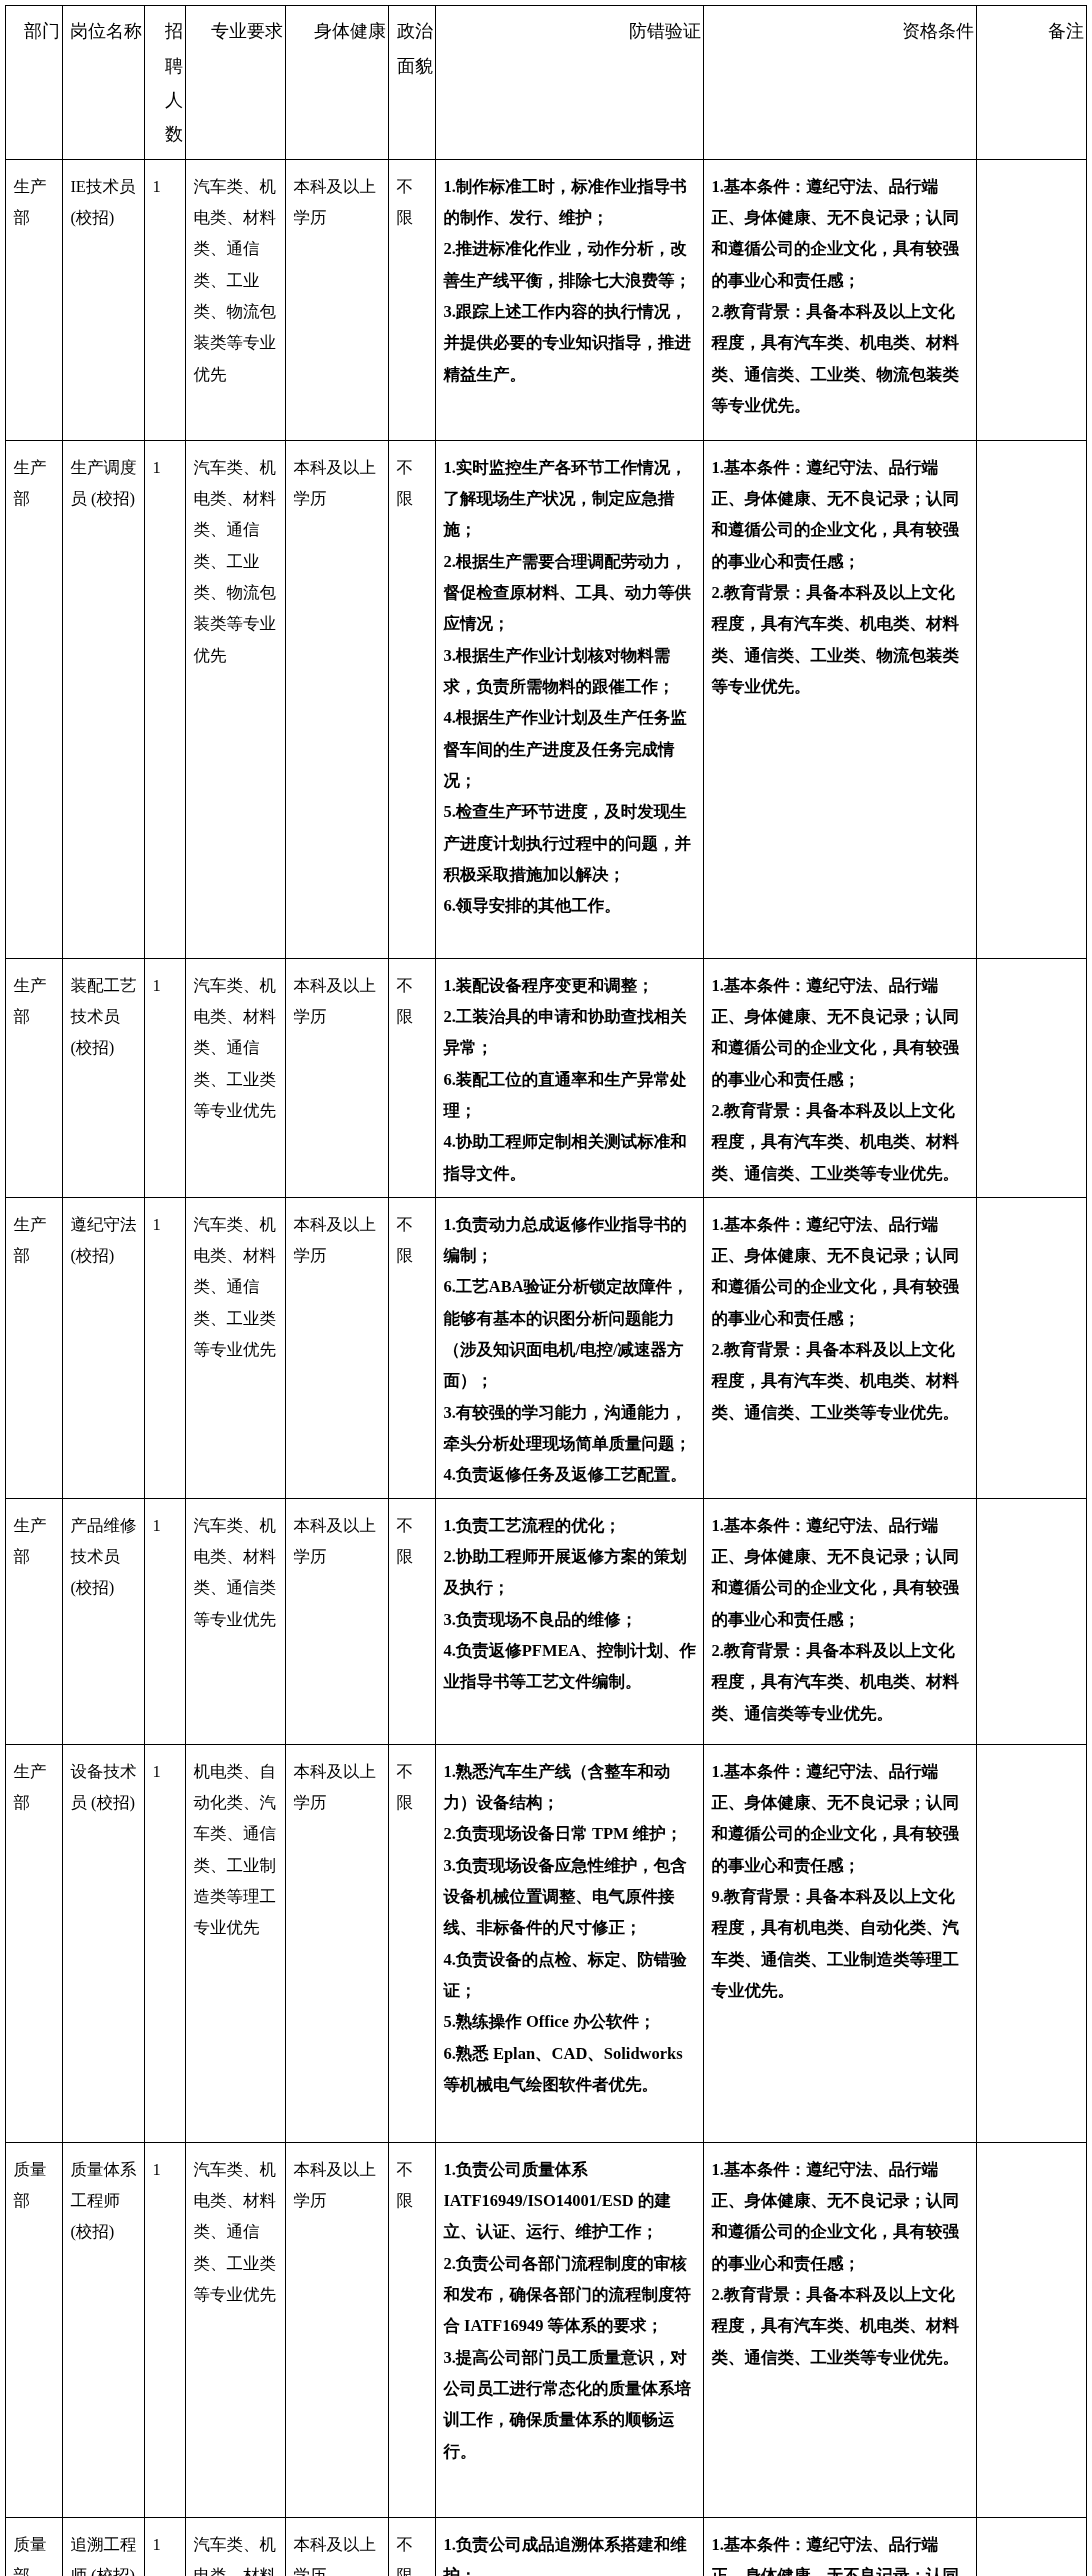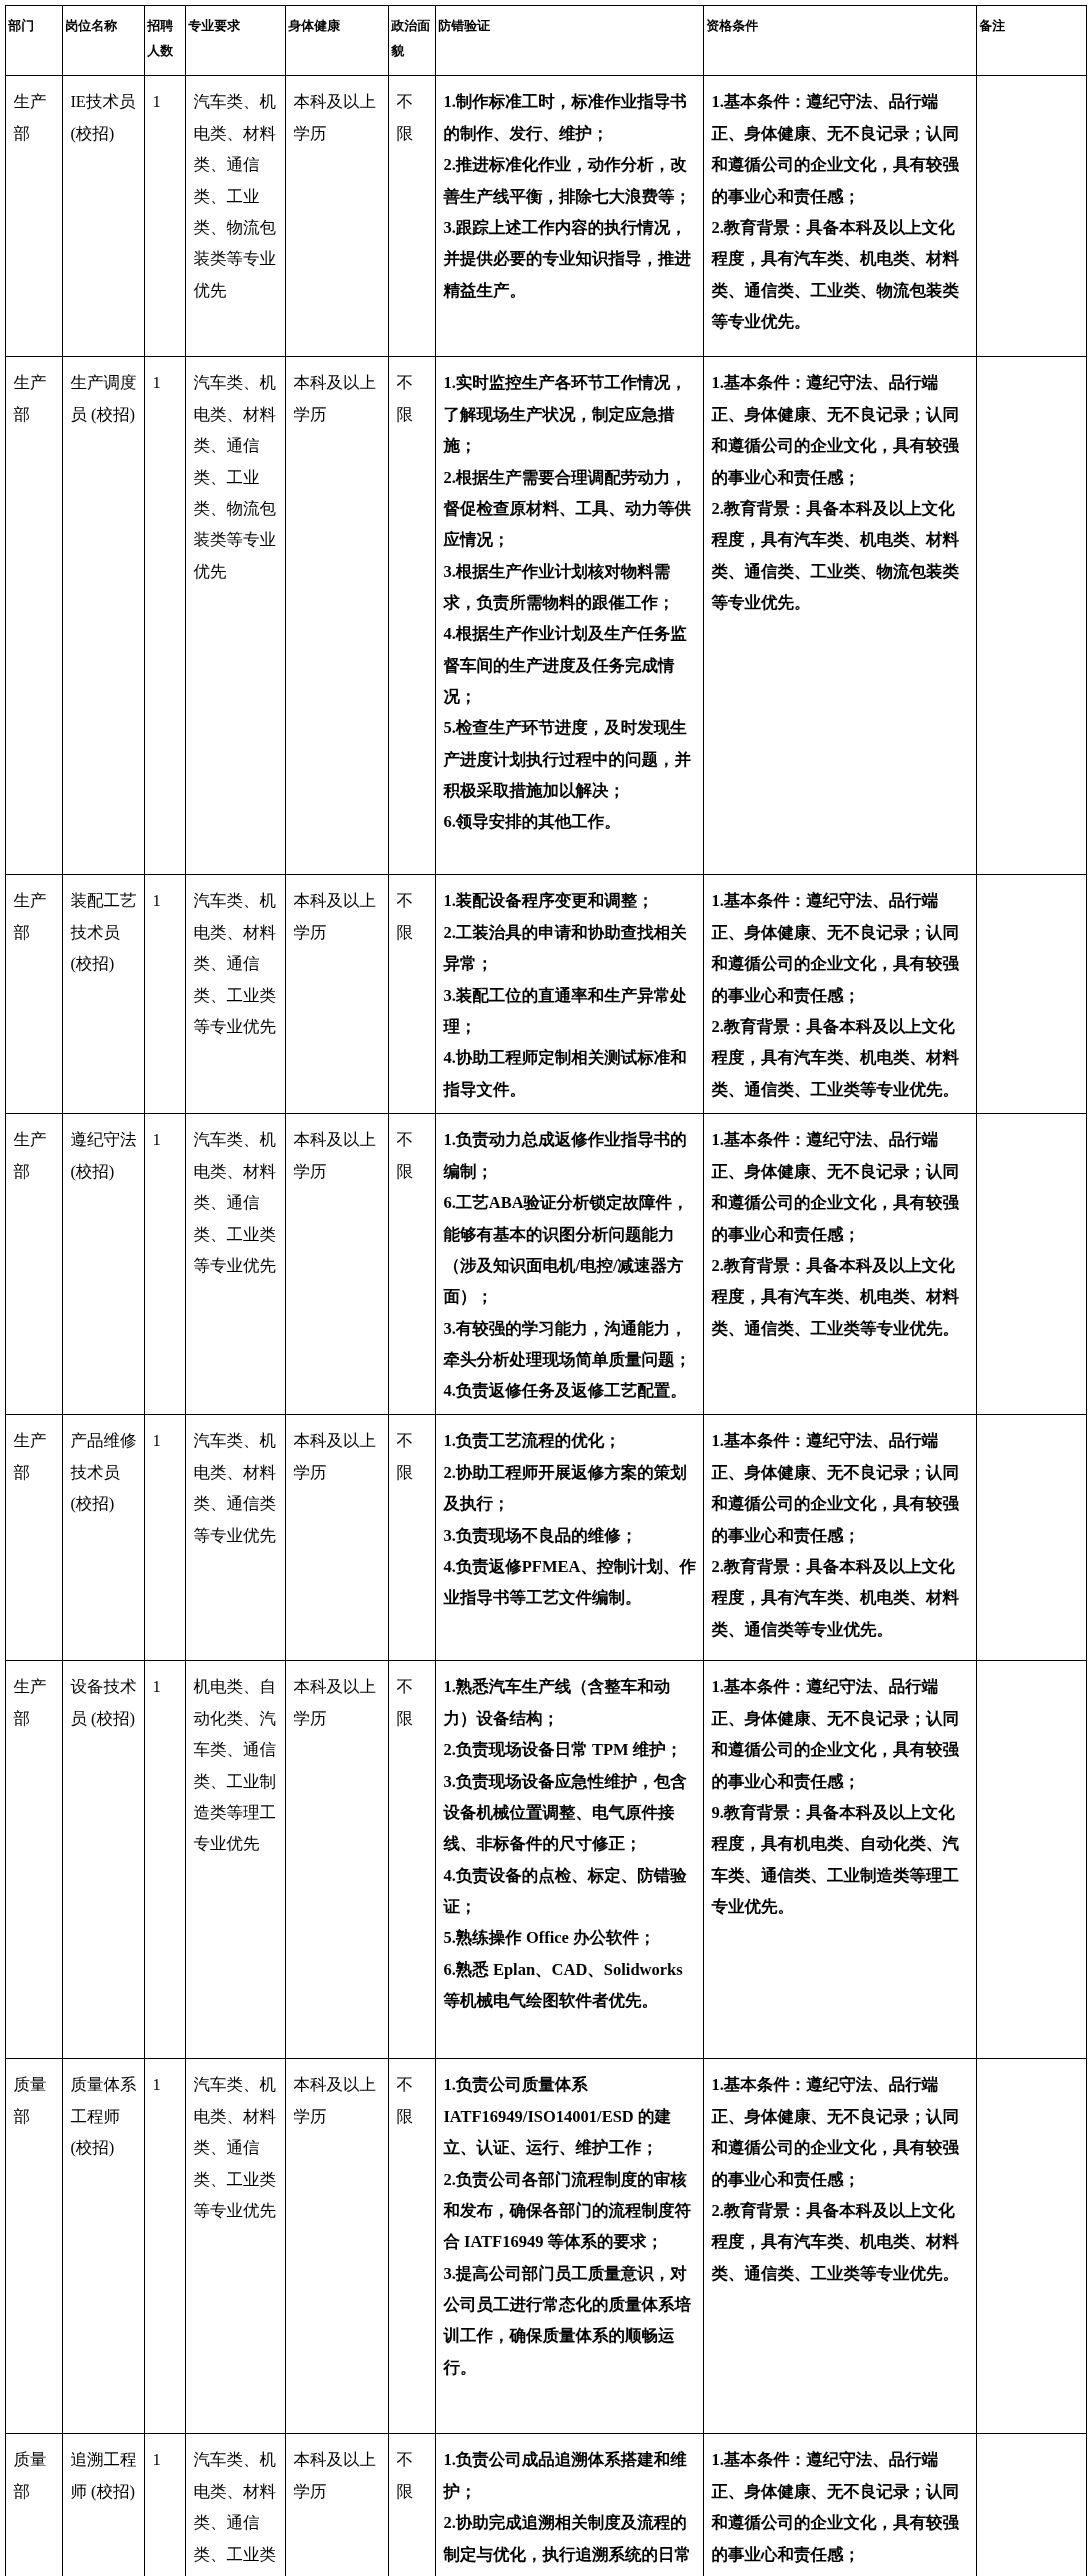--- a/index.html
+++ b/index.html
@@ -1,20 +1,20 @@
 <!DOCTYPE html>
 <html style="font-size:8.2px"><head>
 <meta charset="utf-8">
 <style>
   html,body{margin:0;padding:0;background:#ffffff;color:#000;}
   body{width:1092px;font-family:"Liberation Serif","DejaVu Serif",serif;}
   .page{padding:5.2px;}
   table{width:1082px;border-collapse:collapse;table-layout:fixed;background:#fff;}
   th,td{border:1.5px solid #000;vertical-align:top;word-break:break-word;}
-  th{font-size:13px;font-weight:bold;text-align:left;padding:8.2px 2.1px;line-height:1.9;height:70px;box-sizing:border-box;}
+  th{font-size:18px;font-weight:normal;text-align:right;padding:8.2px 2.1px;line-height:1.9;height:70px;box-sizing:border-box;}
   td{font-size:16.5px;line-height:1.9;padding:10.3px 7.2px 7.2px 7.2px;text-align:left;box-sizing:border-box;}
   td p{margin:0;font-weight:bold;}
   col.c-dept{width:57px}
   col.c-title{width:82px}
   col.c-count{width:41px}
   col.c-majors{width:100px}
   col.c-edu{width:103px}
   col.c-pol{width:47px}
   col.c-desc{width:268px}
   col.c-qual{width:273px}
@@ -104,21 +104,21 @@
   <tr>
     <td>生产部</td>
     <td>装配工艺技术员 (校招)</td>
     <td>1</td>
     <td>汽车类、机电类、材料类、通信类、工业类等专业优先</td>
     <td>本科及以上学历</td>
     <td>不限</td>
     <td>
             <p>1.装配设备程序变更和调整；</p>
             <p>2.工装治具的申请和协助查找相关异常；</p>
-            <p>3.装配工位的直通率和生产异常处理；</p>
+            <p>6.装配工位的直通率和生产异常处理；</p>
             <p>4.协助工程师定制相关测试标准和指导文件。</p>
           </td>
     <td>
             <p>1.基本条件：遵纪守法、品行端正、身体健康、无不良记录；认同和遵循公司的企业文化，具有较强的事业心和责任感；</p>
             <p>2.教育背景：具备本科及以上文化程度，具有汽车类、机电类、材料类、通信类、工业类等专业优先。</p>
           </td>
     <td></td>
   </tr>
 
   <tr>

